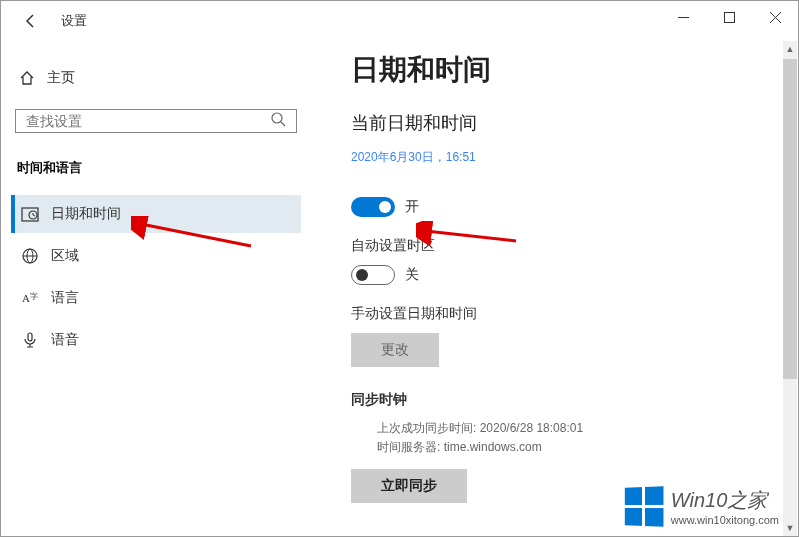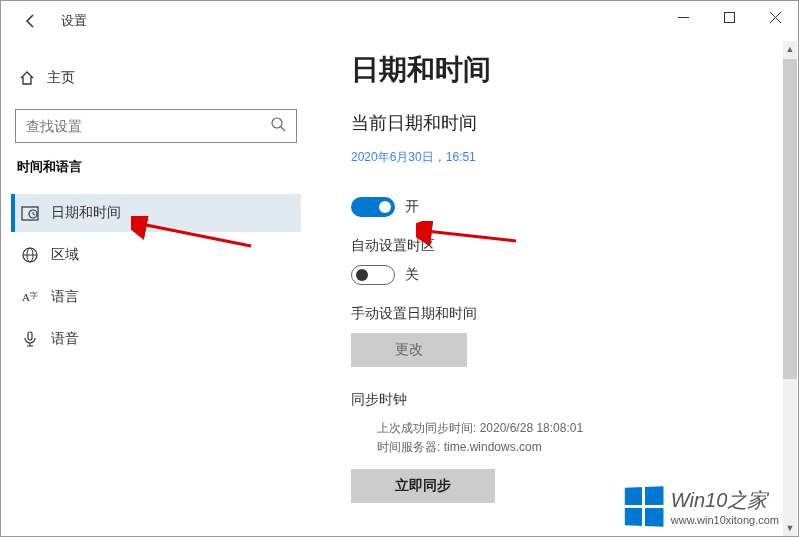--- a/index.html
+++ b/index.html
@@ -56,22 +56,22 @@
     }
     .home-item {
       display: flex;
       align-items: center;
       padding: 8px 8px;
       font-size: 14px;
       color: #333;
     }
     .home-item .icon { width: 28px; display: flex; align-items: center; }
     .search-box {
-      margin: 14px 4px 7px 4px;
-      height: 34px;
+      margin: 14px 4px 18px 4px;
+      height: 24px;
       border: 1px solid #888;
       display: flex;
       align-items: center;
       padding: 0 10px;
       background: #fff;
     }
     .search-box input {
       border: none;
       outline: none;
       flex: 1;
@@ -147,21 +147,21 @@
       border-radius: 50%;
       position: absolute;
       top: 4px;
     }
     .toggle.on .knob { background: #fff; right: 4px; }
     .toggle.off .knob { background: #333; left: 4px; top: 3px; }
     .toggle-label { font-size: 14px; color: #333; }
     .btn {
       background: #ccc;
       border: none;
-      padding: 8px 44px;
+      padding: 8px 30px;
       font-size: 14px;
       color: #666;
       font-family: inherit;
       margin-bottom: 24px;
     }
     .btn.enabled { color: #222; background: #ccc; font-weight: bold; }
     .sync-info {
       font-size: 12px;
       color: #666;
       line-height: 1.6;
@@ -332,21 +332,21 @@
     <div class="toggle-row">
       <div class="toggle off">
           <div class="knob"></div>
         </div>
       <span class="toggle-label">关</span>
     </div>
 
     <div class="label">手动设置日期和时间</div>
     <button class="btn">更改</button>
 
-    <div class="label" style="font-weight:400;">同步时钟</div>
+    <div class="label" style="font-weight:700;">同步时钟</div>
     <div class="sync-info">
       <div>上次成功同步时间: 2020/6/28 18:08:01</div>
       <div>时间服务器: time.windows.com</div>
     </div>
     <button class="btn enabled">立即同步</button>
   </div>
 </div>
 
 <div class="scrollbar-track">
   <div class="scrollbar-arrow" style="top:0">▲</div>

